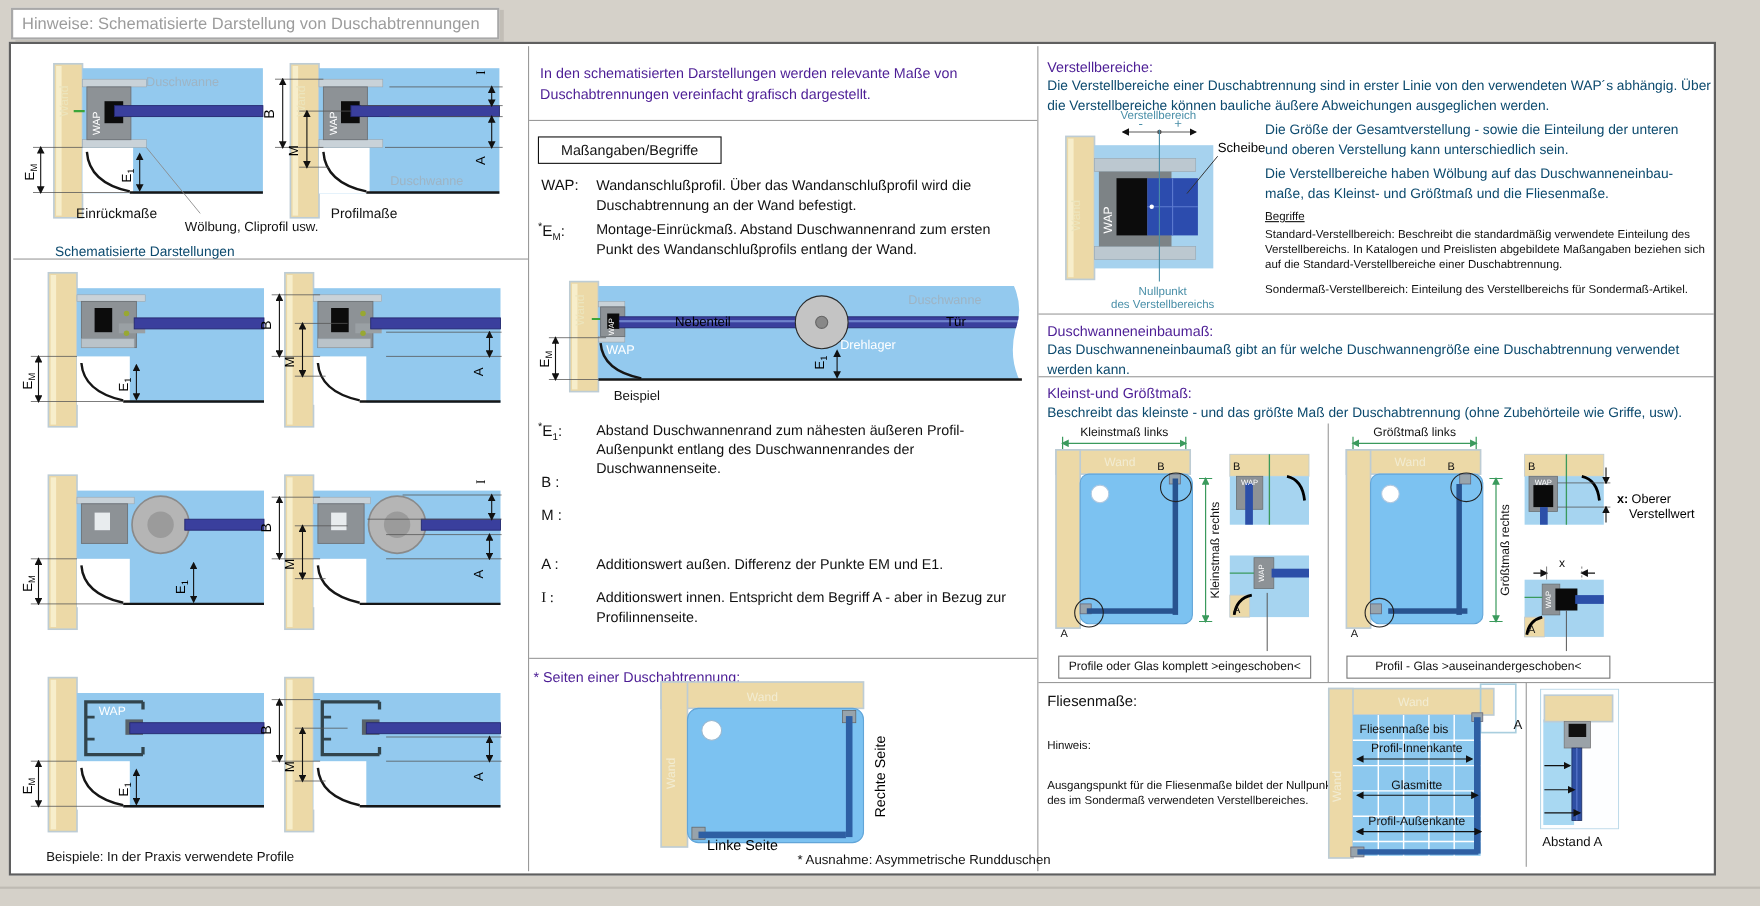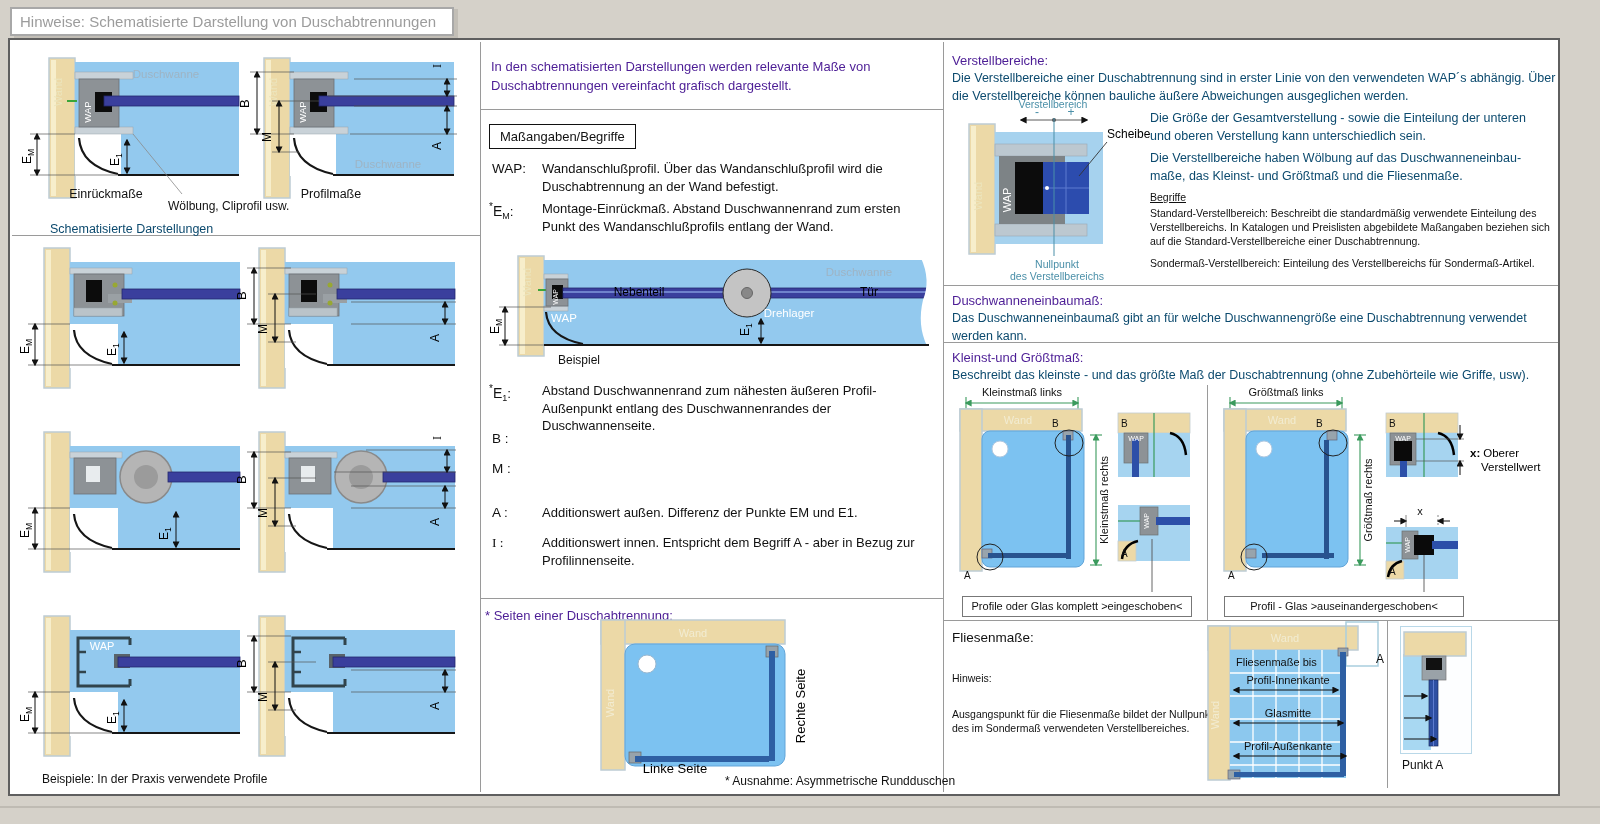--- a/index.html
+++ b/index.html
@@ -8,21 +8,21 @@
   .titlebox{left:10px;top:7px;width:432px;height:25px;background:#fff;border:2px solid #a8a8a8;box-shadow:4px 2px 0 #c2beb6;color:#9c9c9c;font-size:15px;line-height:25px;padding-left:8px;white-space:nowrap}
   .panel{left:8px;top:38px;width:1548px;height:754px;background:#fff;border:2px solid #5f5f5f}
   .vd{position:absolute;width:1px;background:#9a9a9a}
   .hd{position:absolute;height:1px;background:#9a9a9a}
   .t13{font-size:13px;color:#4c1d95;line-height:1.45}
   .t125{font-size:12.5px;color:#0c4a6e;line-height:1.4}
   .t12{font-size:12px;color:#111}
   .t135{font-size:13.5px;color:#111;line-height:1.4}
   .small{font-size:10.5px;color:#111;line-height:1.35}
   .nowrap{white-space:nowrap}
-  .boxhead{border:1px solid #111;padding:4px 10px;font-size:13px;color:#111;display:inline-block;background:#fff}
+  .boxhead{border:1px solid #111;padding:4px 20px;font-size:13px;color:#111;display:inline-block;background:#fff}
   .def{font-size:13px;color:#111;line-height:1.35}
   .def .term{position:absolute;left:0;top:0;font-size:13.5px}
   .def .dtext{display:block;margin-left:50px}
   .capbox{border:1px solid #777;font-size:11px;color:#111;text-align:center;height:19px;line-height:19px;background:#fff;white-space:nowrap;overflow:hidden}
   .underl{text-decoration:underline}
   .serif{font-family:"Liberation Serif",serif}
   sup.star{font-size:10px;vertical-align:super}
   sub.sb{font-size:9px}
   svg text{font-family:"Liberation Sans",sans-serif}
   .st11{font-size:11px;fill:#111}
@@ -651,17 +651,17 @@
       <rect x="22" y="30" width="24" height="24" fill="#9aa2a8" stroke="#777" stroke-width="0.7"></rect>
       <rect x="26" y="32" width="16" height="12" fill="#111"></rect>
       <rect x="29" y="54" width="9" height="66" fill="#2e4fa3" stroke="#1c2c5e" stroke-width="0.7"></rect>
       <line x1="33.5" y1="54" x2="33.5" y2="120" stroke="#5d7bd0" stroke-width="1"></line>
       <g>
         <line class="dim" x1="4" y1="70" x2="27" y2="70" marker-end="url(#mB)"></line>
         <line class="dim" x1="4" y1="92" x2="31" y2="92" marker-end="url(#mB)"></line>
         <line class="dim" x1="4" y1="113" x2="36" y2="113" marker-end="url(#mB)"></line>
       </g>
     </svg>
-    <div class="abs t12 nowrap" style="left:1392px;top:718px">Punkt A</div>
+    <div class="abs t12 nowrap" style="left:1392px;top:718px">Abstand A</div>
   </div>
 
   <div class="abs" style="left:0;top:806px;width:1600px;height:2px;background:#bfbbb3"></div>
 </div>
 
 </body></html>

